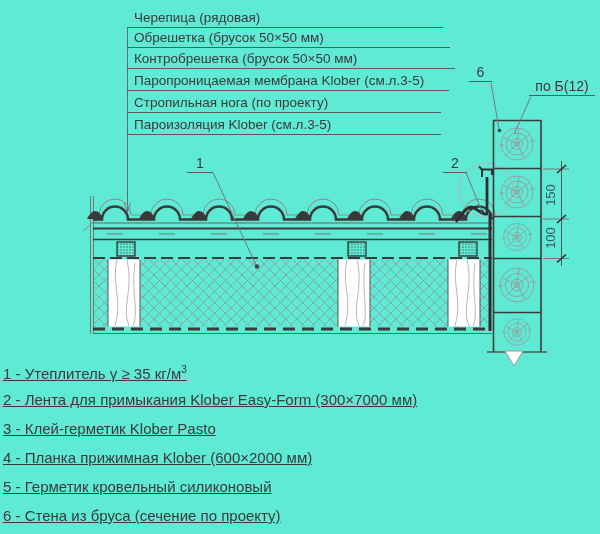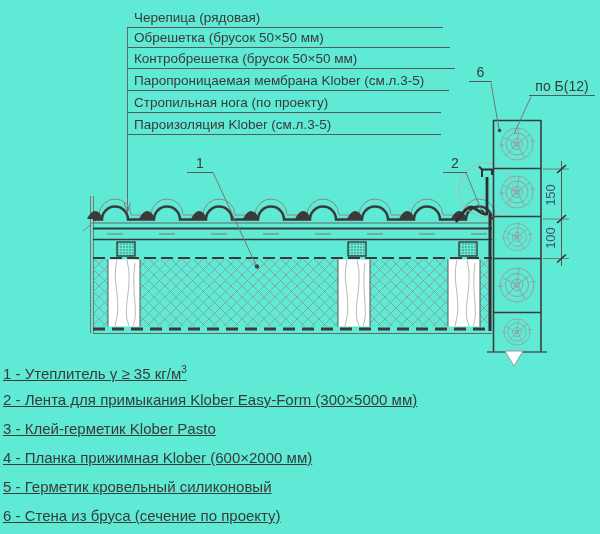--- a/index.html
+++ b/index.html
@@ -182,19 +182,19 @@
 
   <div class="txt callout" style="left:187px;top:156px;width:26px;">1</div>
   <div class="txt callout" style="left:443px;top:156px;width:24px;">2</div>
   <div class="txt callout" style="left:469px;top:65px;width:23px;">6</div>
   <div class="txt section-ref" style="left:529px;top:78px;width:66px;">по Б(12)</div>
 
   <div class="txt dim" style="left:534px;top:188px;">150</div>
   <div class="txt dim" style="left:534px;top:231px;">100</div>
 
   <div class="txt legend-row" style="top:361px;"><span>1 - Утеплитель γ ≥ 35 кг/м</span><sup>3</sup></div>
-  <div class="txt legend-row" style="top:391px;">2 - Лента для примыкания Klober Easy-Form (300×5000 мм)</div>
+  <div class="txt legend-row" style="top:391px;">2 - Лента для примыкания Klober Easy-Form (300×7000 мм)</div>
   <div class="txt legend-row" style="top:420px;">3 - Клей-герметик Klober  Pasto</div>
   <div class="txt legend-row" style="top:449px;">4 - Планка прижимная Klober (600×2000 мм)</div>
   <div class="txt legend-row" style="top:478px;">5 - Герметик кровельный силиконовый</div>
   <div class="txt legend-row" style="top:507px;">6 - Стена из бруса (сечение по проекту)</div>
 
 </div>
 
 </body></html>

